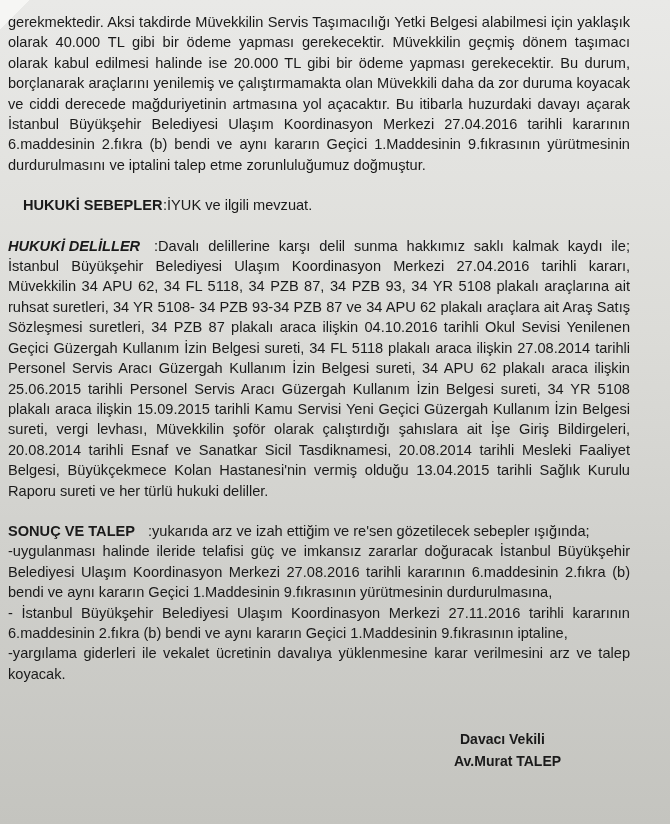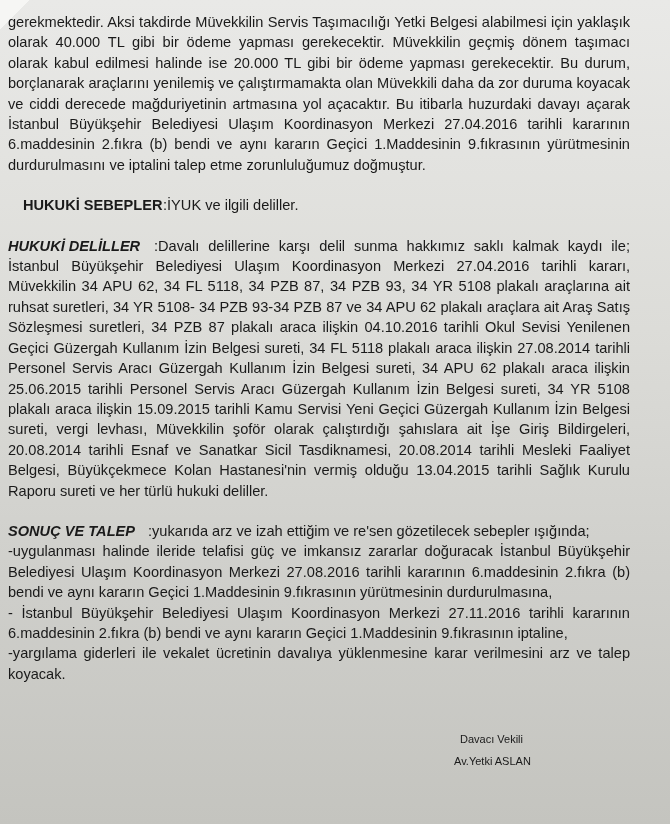--- a/index.html
+++ b/index.html
@@ -16,53 +16,53 @@
   }
   .page {
     position:absolute; left:8px; top:12px; width:622px;
     font-size:14.6px; line-height:20.4px;
   }
   p { margin:0; text-align:justify; }
   .gap { height:20px; }
   .label { display:inline-block; font-weight:bold; }
   .l-seb { width:140px;margin-left:15px; }
   .l-del { width:146px;font-style:italic; }
-  .l-son { width:140px;font-style:italic; }
+  .l-son { width:140px; }
   .sig {
-    position:absolute; left:460px; top:728px; font-weight:normal;
-    font-size:11px; line-height:22px;
+    position:absolute; left:460px; top:728px; font-weight:bold;
+    font-size:14px; line-height:22px;
   }
   .sig div:nth-child(2) { margin-left:-6px; }
 </style>
 </head>
 <body>
 
 <div class="corner"></div>
 
 <div class="page">
   <p>gerekmektedir. Aksi takdirde Müvekkilin Servis Taşımacılığı Yetki Belgesi alabilmesi için yaklaşık olarak 40.000 TL gibi bir ödeme yapması gerekecektir. Müvekkilin geçmiş dönem taşımacı olarak kabul edilmesi halinde ise 20.000 TL gibi bir ödeme yapması gerekecektir. Bu durum, borçlanarak araçlarını yenilemiş ve çalıştırmamakta olan Müvekkili daha da zor duruma koyacak ve ciddi derecede mağduriyetinin artmasına yol açacaktır. Bu itibarla huzurdaki davayı açarak İstanbul Büyükşehir Belediyesi Ulaşım Koordinasyon Merkezi 27.04.2016 tarihli kararının 6.maddesinin 2.fıkra (b) bendi ve aynı kararın Geçici 1.Maddesinin 9.fıkrasının yürütmesinin durdurulmasını ve iptalini talep etme zorunluluğumuz doğmuştur.</p>
 
   <div class="gap"></div>
 
   <p>
-    <span class="label l-seb">HUKUKİ SEBEPLER</span><span>:İYUK ve ilgili deliller.</span>
+    <span class="label l-seb">HUKUKİ SEBEPLER</span><span>:İYUK ve ilgili mevzuat.</span>
   </p>
 
   <div class="gap"></div>
 
   <p>
     <span class="label l-del">HUKUKİ DELİLLER</span><span>:Davalı delillerine karşı delil sunma hakkımız saklı kalmak kaydı ile; İstanbul Büyükşehir Belediyesi Ulaşım Koordinasyon Merkezi 27.04.2016 tarihli kararı, Müvekkilin 34 APU 62, 34 FL 5118, 34 PZB 87, 34 PZB 93, 34 YR 5108 plakalı araçlarına ait ruhsat suretleri, 34 YR 5108- 34 PZB 93-34 PZB 87 ve 34 APU 62 plakalı araçlara ait Araş Satış Sözleşmesi suretleri, 34 PZB 87 plakalı araca ilişkin 04.10.2016 tarihli Okul Sevisi Yenilenen Geçici Güzergah Kullanım İzin Belgesi sureti, 34 FL 5118 plakalı araca ilişkin 27.08.2014 tarihli Personel Servis Aracı Güzergah Kullanım İzin Belgesi sureti, 34 APU 62 plakalı araca ilişkin 25.06.2015 tarihli Personel Servis Aracı Güzergah Kullanım İzin Belgesi sureti, 34 YR 5108 plakalı araca ilişkin 15.09.2015 tarihli Kamu Servisi Yeni Geçici Güzergah Kullanım İzin Belgesi sureti, vergi levhası, Müvekkilin şoför olarak çalıştırdığı şahıslara ait İşe Giriş Bildirgeleri, 20.08.2014 tarihli Esnaf ve Sanatkar Sicil Tasdiknamesi, 20.08.2014 tarihli Mesleki Faaliyet Belgesi, Büyükçekmece Kolan Hastanesi'nin vermiş olduğu 13.04.2015 tarihli Sağlık Kurulu Raporu sureti ve her türlü hukuki deliller.</span>
   </p>
 
   <div class="gap"></div>
 
   <p>
     <span class="label l-son">SONUÇ VE TALEP</span><span>:yukarıda arz ve izah ettiğim ve re'sen gözetilecek sebepler ışığında;</span>
   </p>
   <p>-uygulanması halinde ileride telafisi güç ve imkansız zararlar doğuracak İstanbul Büyükşehir Belediyesi Ulaşım Koordinasyon Merkezi 27.08.2016 tarihli kararının 6.maddesinin 2.fıkra (b) bendi ve aynı kararın Geçici 1.Maddesinin 9.fıkrasının yürütmesinin durdurulmasına,</p>
   <p>- İstanbul Büyükşehir Belediyesi Ulaşım Koordinasyon Merkezi 27.11.2016 tarihli kararının 6.maddesinin 2.fıkra (b) bendi ve aynı kararın Geçici 1.Maddesinin 9.fıkrasının iptaline,</p>
   <p>-yargılama giderleri ile vekalet ücretinin davalıya yüklenmesine karar verilmesini arz ve talep koyacak.</p>
 </div>
 
 <div class="sig">
   <div>Davacı Vekili</div>
-  <div>Av.Yetki ASLAN</div>
+  <div>Av.Murat TALEP</div>
 </div>
 
 </body></html>

